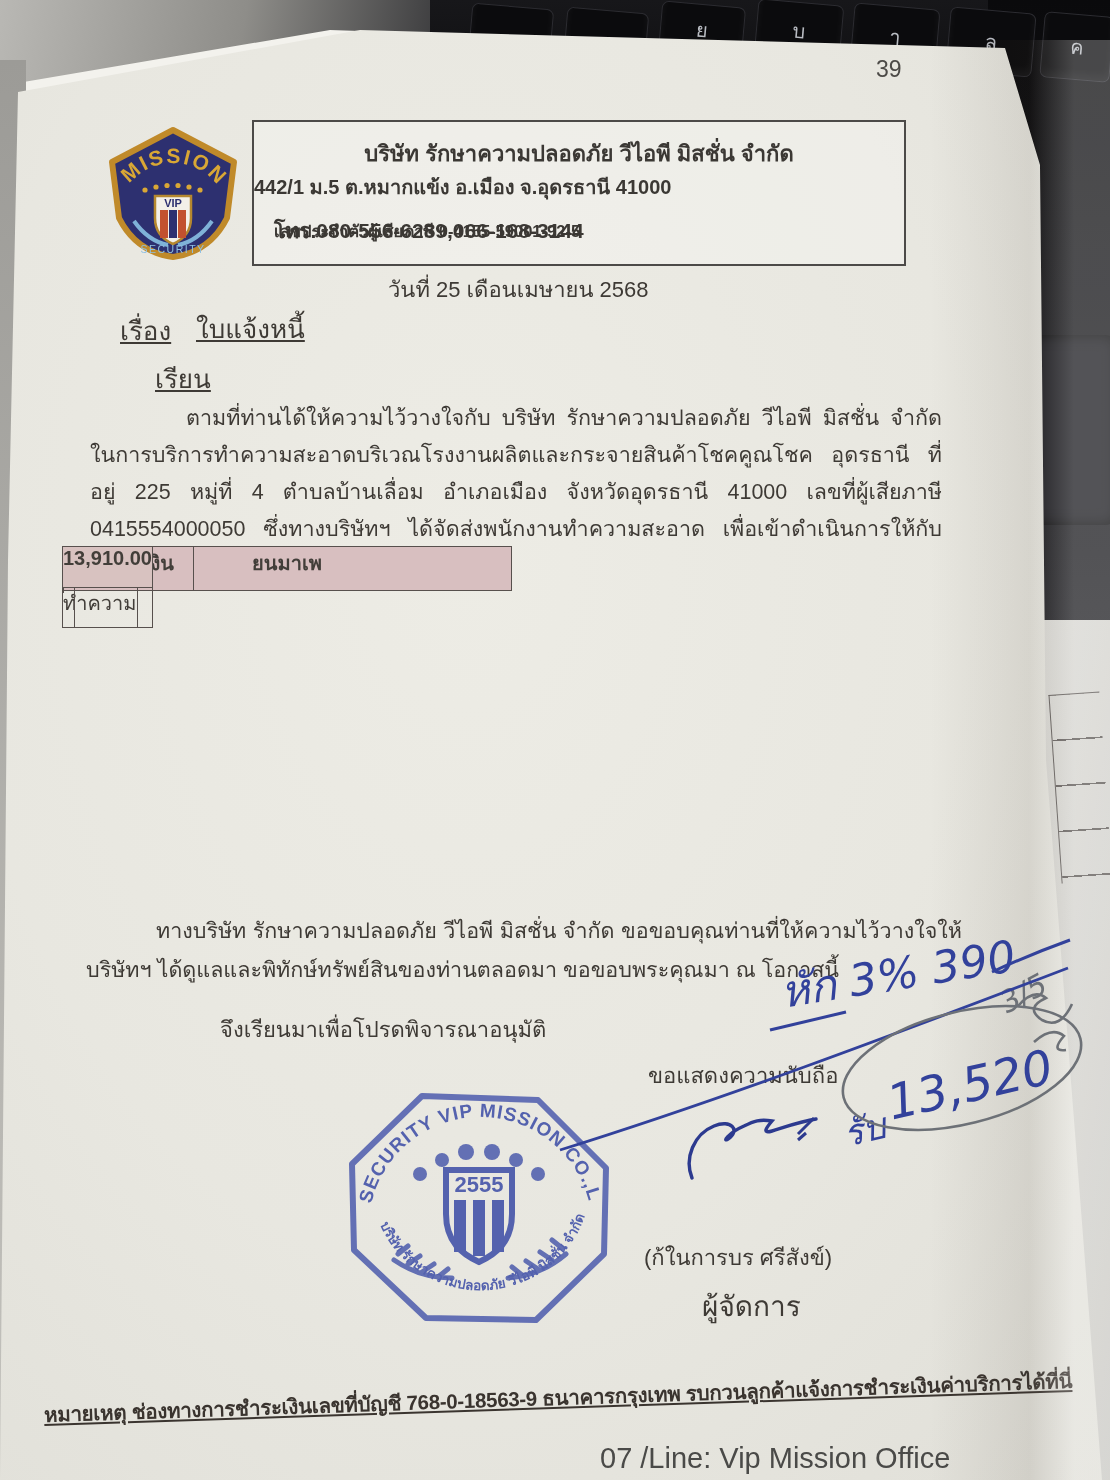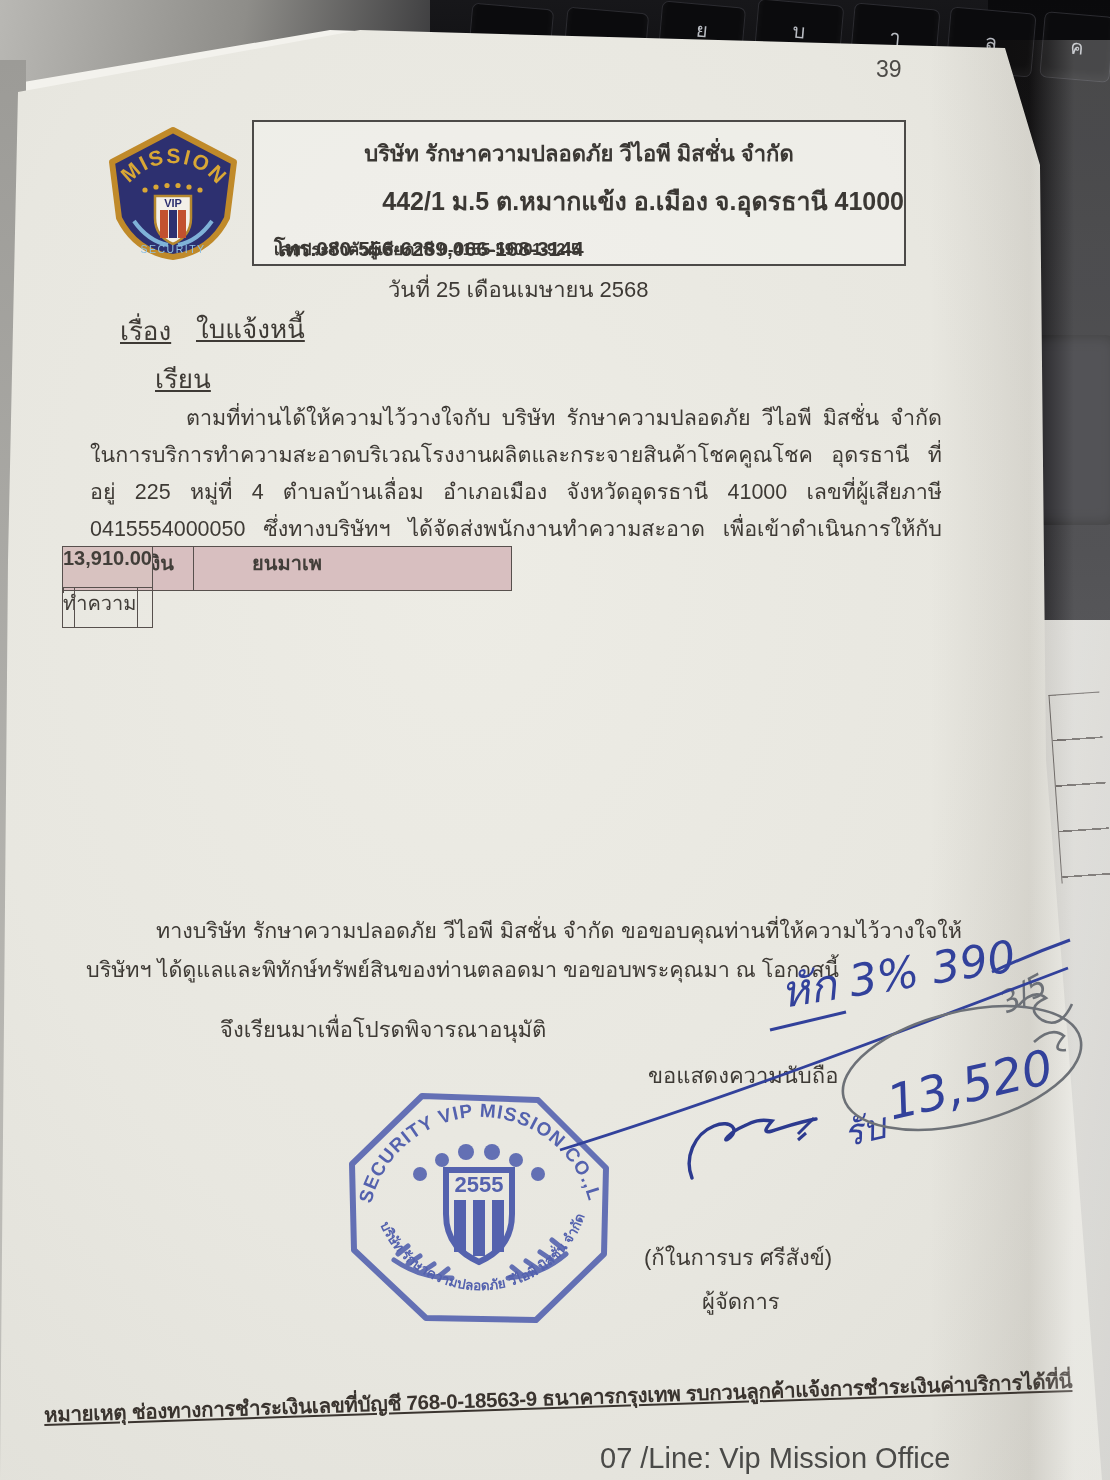--- a/index.html
+++ b/index.html
@@ -38,21 +38,21 @@
   .paper *{position:absolute;}
 
   .page-num{left:876px;top:56px;font-size:23px;color:#4c4a47;}
 
   
   .logo-wrap{left:98px;top:126px;width:150px;height:138px;}
   .hdr-box{left:252px;top:120px;width:650px;height:142px;border:2px solid #4c4a48;
     background:rgba(255,255,255,.25);}
   .hdr-box > div{position:static;}
   .hdr-l1{margin-top:14px;text-align:center;font-weight:bold;font-size:22px;color:#3b3834;}
-  .hdr-l2{margin-top:10px;text-align:right;font-weight:bold;font-size:25px;color:#3b3834;}
+  .hdr-l2{text-align:left;font-weight:bold;font-size:20px;color:#3b3834;}
   .hdr-l3{margin-top:11px;display:flex;justify-content:space-between;padding:0 20px;
     font-weight:bold;color:#3b3834;}
   .hdr-phone{font-size:21px;}
   .hdr-tax{font-size:16.5px;padding-top:4px;}
 
   .date-line{left:388px;top:272px;font-size:22px;}
   .lbl{font-size:26px;text-decoration:underline;}
   .subject-lbl{left:120px;top:310px;}
   .subject-val{left:196px;top:308px;}
   .to-lbl{left:120px;top:358px;margin-left:35px;}
@@ -71,21 +71,21 @@
   tr.e1 td{height:33px;} tr.e2 td{height:45px;} tr.e3 td{height:33px;}
   tr.sub td{height:34px;} tr.vat td{height:38px;}
   tr.tot td{height:40px;background:#d8c2c0;font-weight:bold;}
   .tr-r{text-align:right;} .tr-c{text-align:center;}
 
   .close-par{left:86px;top:912px;width:876px;font-size:21.5px;line-height:39px;
     text-align:justify;text-indent:70px;}
   .request{left:220px;top:1012px;font-size:22px;}
   .salutation{left:648px;top:1058px;font-size:22px;}
   .signer-name{left:644px;top:1240px;font-size:22px;}
-  .signer-title{left:702px;top:1284px;font-size:22px;text-align:center;}
+  .signer-title{left:702px;top:1284px;font-size:28px;text-align:center;}
 
   .stamp-wrap{left:342px;top:1082px;width:276px;height:252px;opacity:.88;}
 
   .foot-note{left:44px;top:1398px;width:1046px;font-size:20.5px;font-weight:bold;
     color:#3a342f;text-decoration:underline;transform:rotate(-1.9deg);transform-origin:left center;
     white-space:nowrap;letter-spacing:-.3px;}
   .foot-partial{left:600px;top:1442px;font-size:29px;color:#4a4a48;white-space:nowrap;}
 
   .ink{position:absolute;left:0;top:0;width:1110px;height:1480px;z-index:6;pointer-events:none;}
   .hw{font-family:"DejaVu Sans",sans-serif;font-style:italic;}

